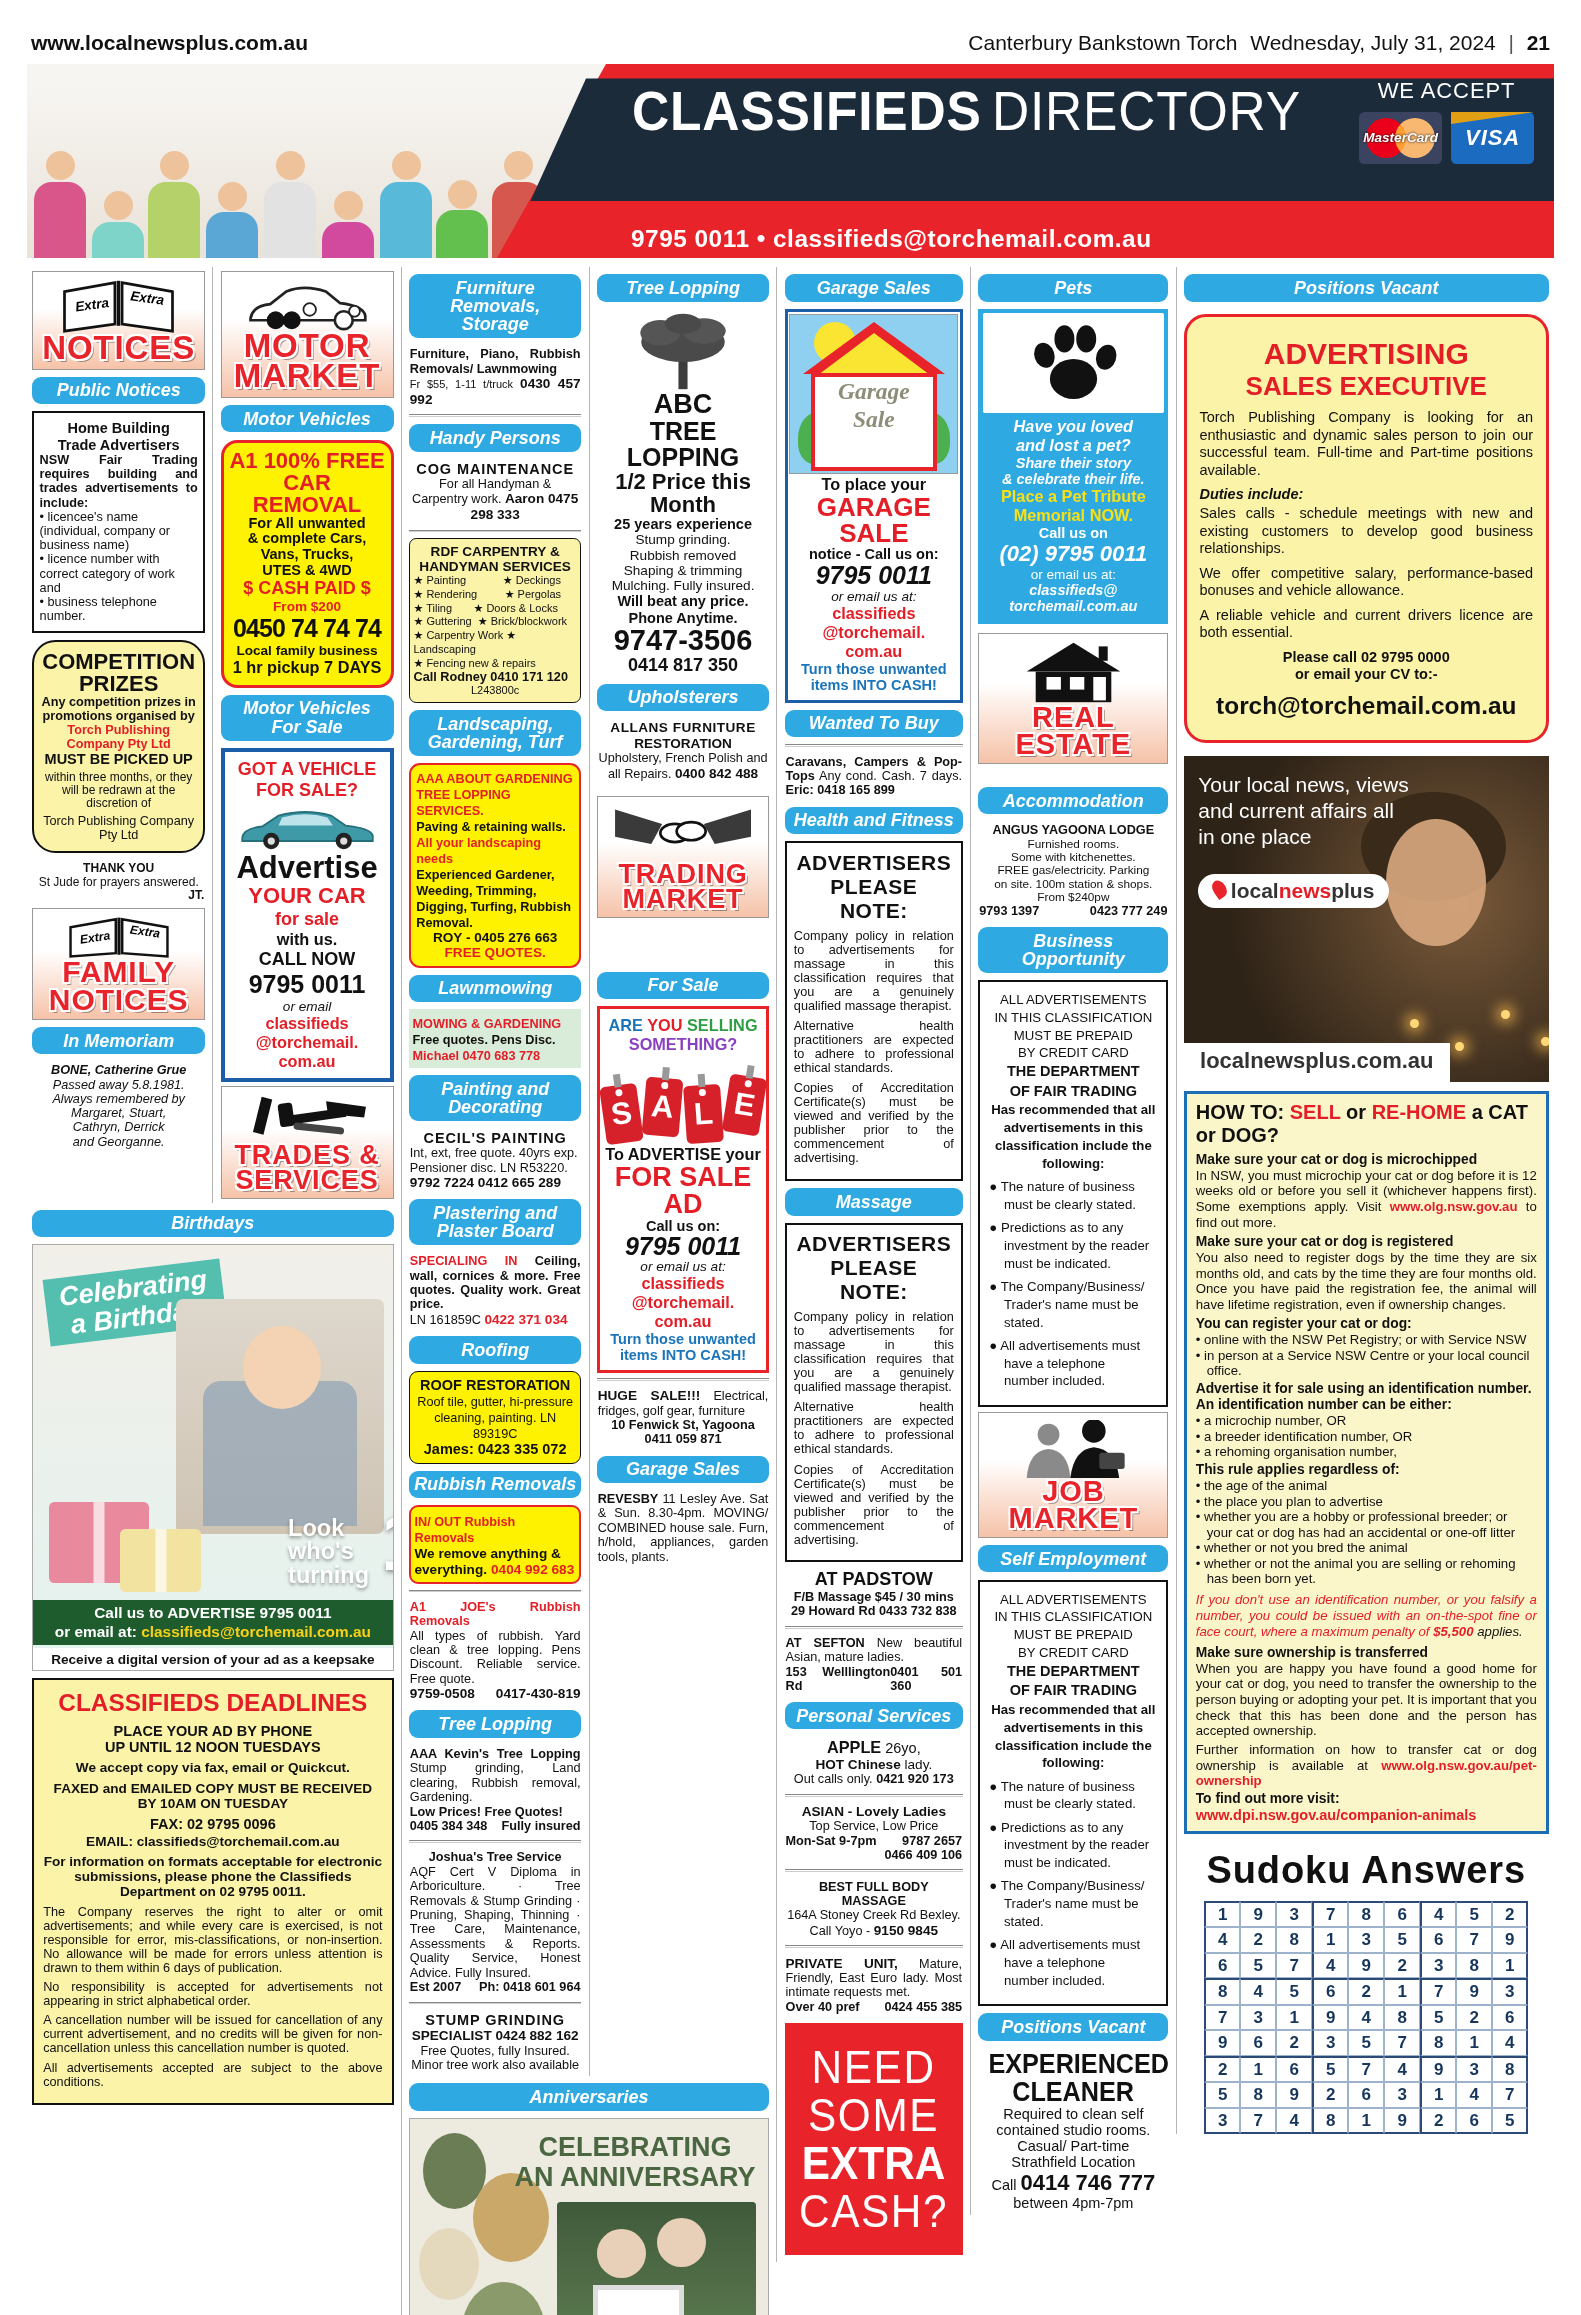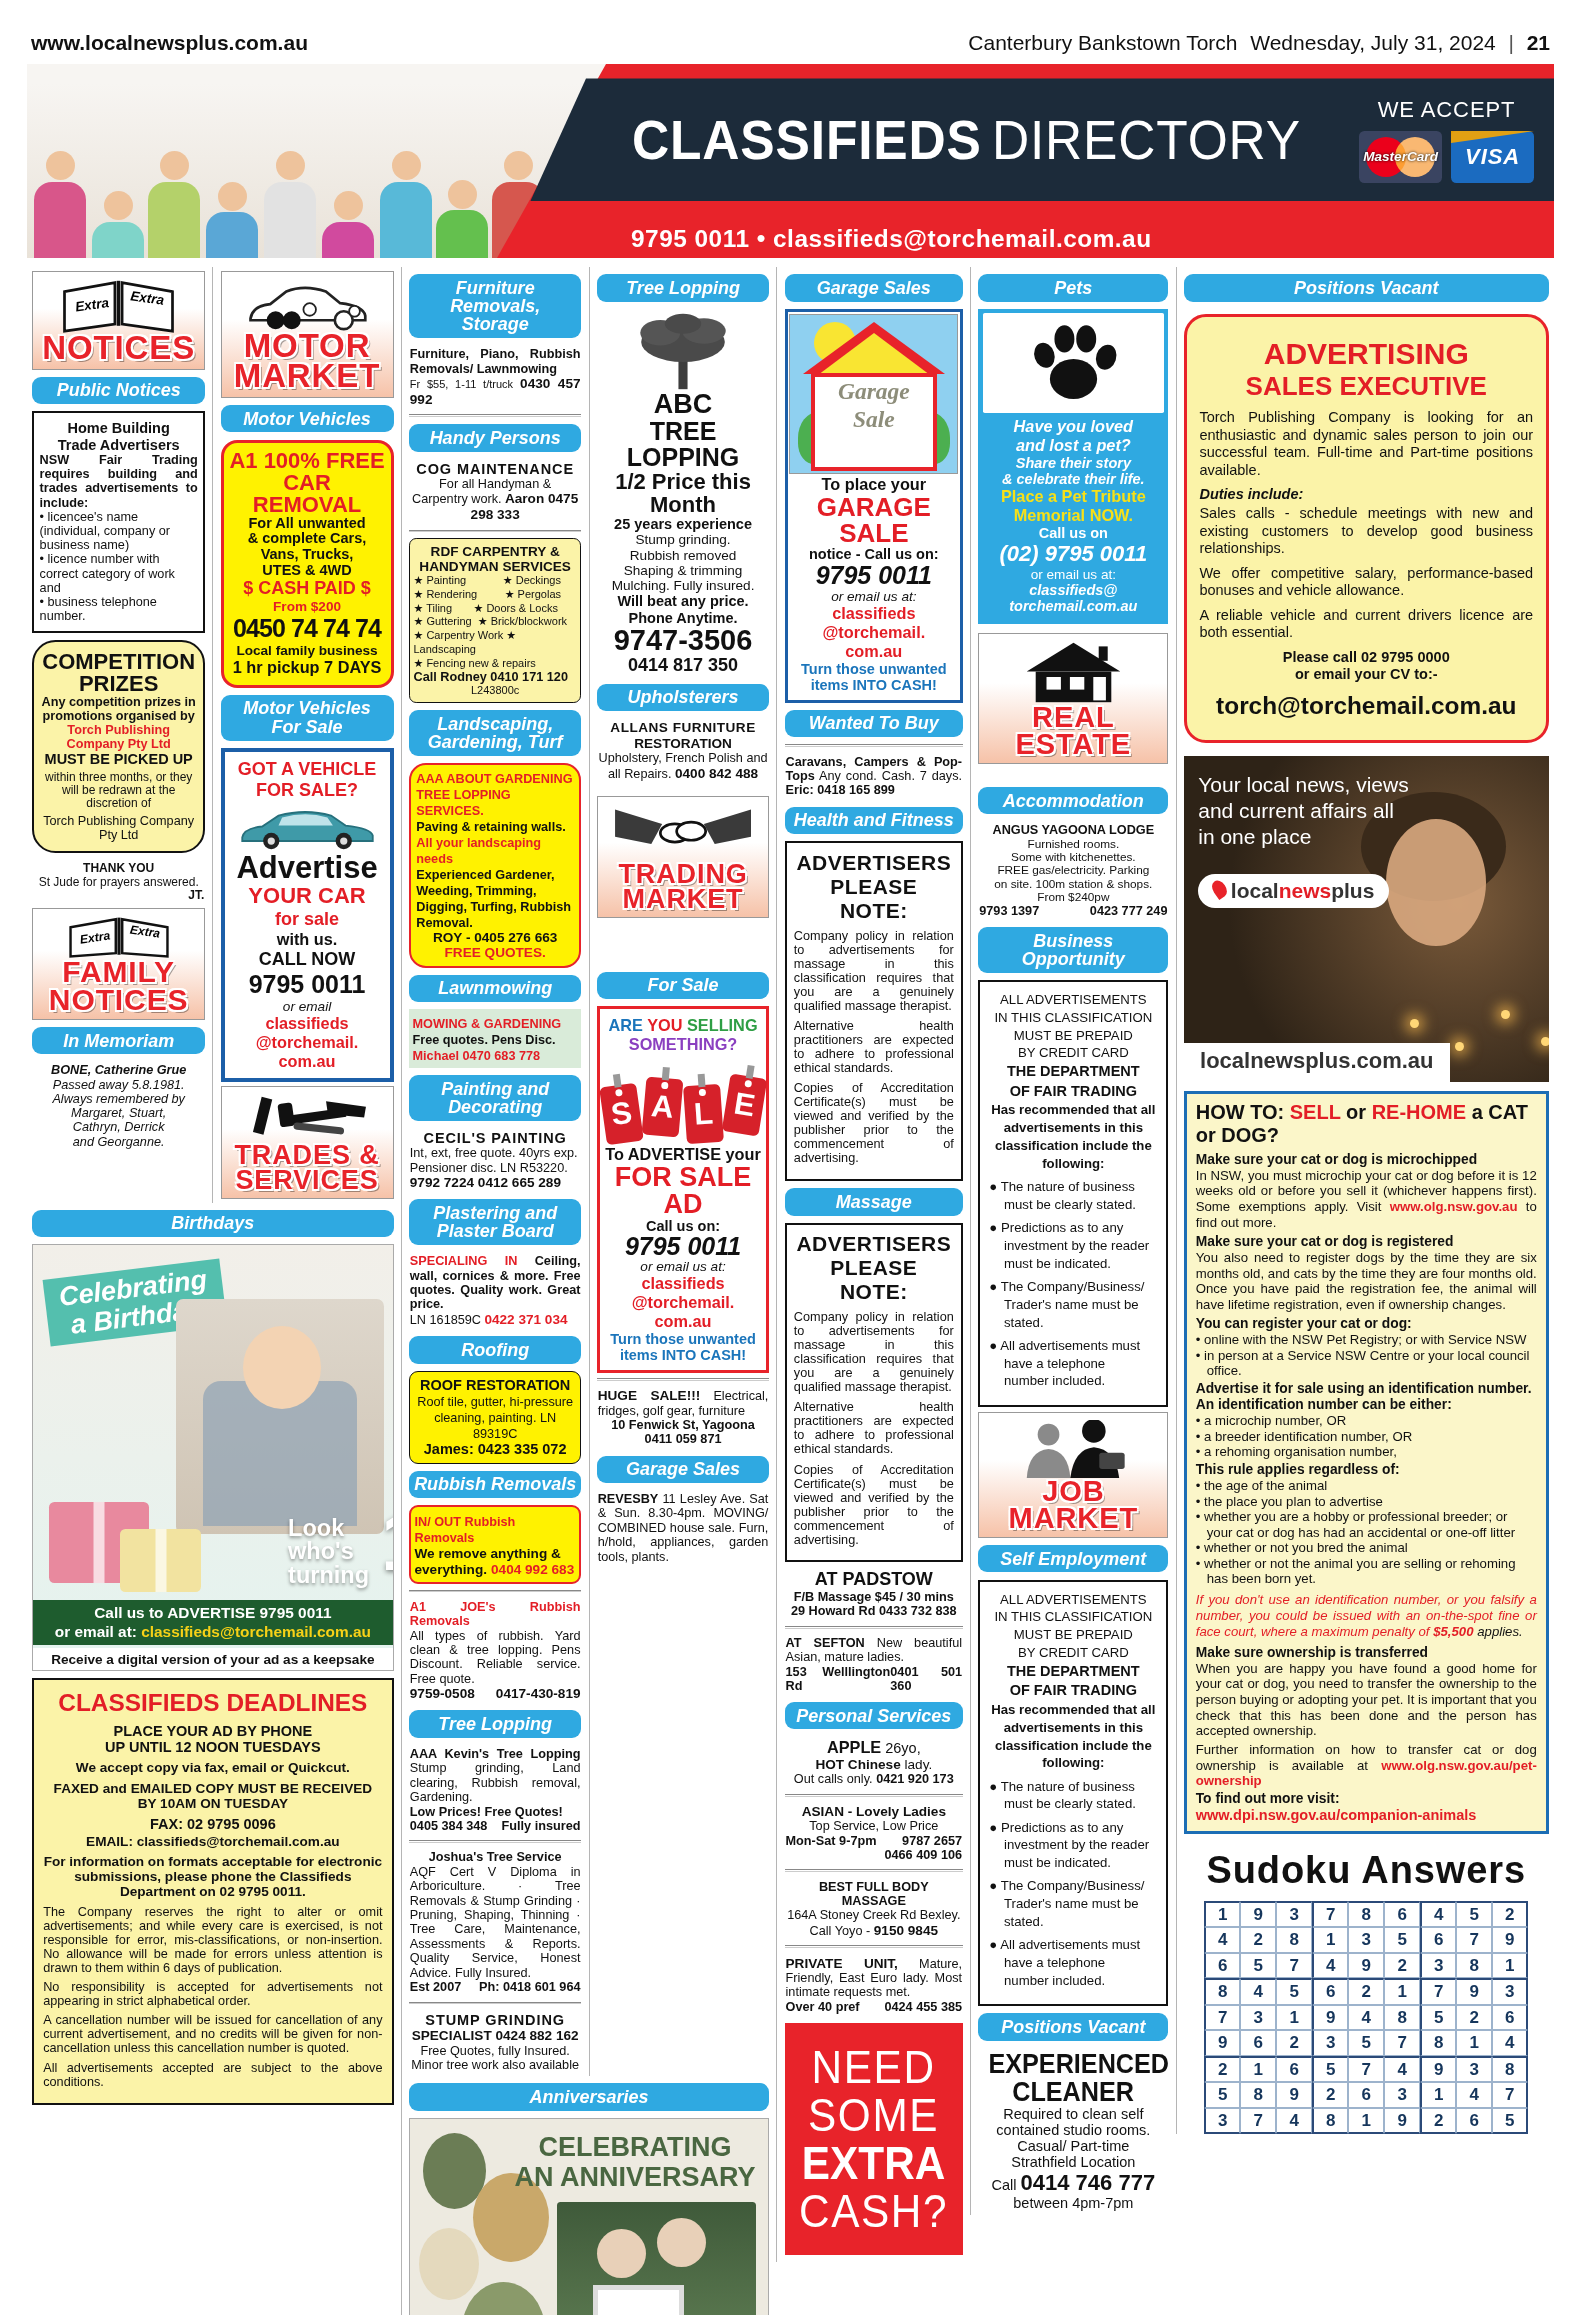--- a/index.html
+++ b/index.html
@@ -13,21 +13,21 @@
 
   
   .banner{position:relative;height:194px;margin:5.4px 27px 9px;overflow:hidden;background:#fff}
   .crowd{position:absolute;left:0;top:0;width:597px;height:100%;background:linear-gradient(#f7f5f2 10%,#e9e2d8)}
   .person{position:absolute;bottom:-11px;text-align:center}
   .head{width:29px;height:29px;border-radius:50%;background:#eec39c;margin:0 auto 1.8px}
   .torso{width:52px;height:87px;border-radius:18px 18px 0 0}
   .redband{position:absolute;left:470px;right:0;top:0;bottom:0;background:#E8232A;
            clip-path:polygon(109px 0,100% 0,100% 100%,0 100%)}
   .navy{position:absolute;left:496px;right:0;top:14.5px;height:123px;background:#1c2b3a;
-        clip-path:polygon(63px 0,100% 0,100% 100%,7.2px 100%);display:flex;align-items:center;color:#fff}
+        clip-path:polygon(63px 0,100% 0,100% 100%,7.2px 100%);display:flex;align-items:flex-start;color:#fff}
   .bantitle{margin-left:109px;font-size:56px;letter-spacing:0.9px;transform:scaleX(.92);transform-origin:left;white-space:nowrap}
   .bantitle .b1{font-weight:900}
   .bantitle .b2{font-weight:400;margin-left:11px}
   .accept{margin-left:auto;margin-right:40px;text-align:center}
   .acceptlbl{font-size:22px;letter-spacing:0.9px;margin-bottom:7.2px}
   .cards{display:flex;gap:9px}
   .mc{width:83px;height:52px;background:#3a4461;border-radius:5.4px;position:relative;overflow:hidden}
   .mc .c1,.mc .c2{position:absolute;top:6.3px;width:40px;height:40px;border-radius:50%}
   .mc .c1{left:7.2px;background:#EB001B}
   .mc .c2{right:7.2px;background:#F79E1B;mix-blend-mode:screen}
@@ -437,21 +437,21 @@
 ★ Rendering         ★ Pergolas
 ★ Tiling       ★ Doors &amp; Locks
 ★ Guttering  ★ Brick/blockwork
 ★ Carpentry Work ★ Landscaping
 ★ Fencing new &amp; repairs</div>
           <div class="b f14">Call Rodney  0410 171 120</div>
           <div class="ctr f12">L243800c</div>
         </div>
         <div class="bh">Landscaping,
 Gardening, Turf</div>
-        <div class="yelred" style="border-radius:17px;border-width:2.7px;text-align:left;padding:5.4px">
+        <div class="yelred" style="border-radius:11px;border-width:2.7px;text-align:left;padding:5.4px">
           <span class="b red f14">AAA ABOUT GARDENING TREE LOPPING SERVICES.</span><br>
           <span class="b f14">Paving &amp; retaining walls.</span><br>
           <span class="b red f14">All your landscaping needs</span><br>
           <span class="b f14">Experienced Gardener, Weeding, Trimming, Digging, Turfing, Rubbish Removal.</span><br>
           <span class="b f15 ctr" style="display:block">ROY - 0405 276 663</span>
           <span class="b red f15 ctr" style="display:block">FREE QUOTES.</span>
         </div>
         <div class="bh">Lawnmowing</div>
         <div class="greenbox">
           <span class="b red f14">MOWING &amp; GARDENING</span><br>

